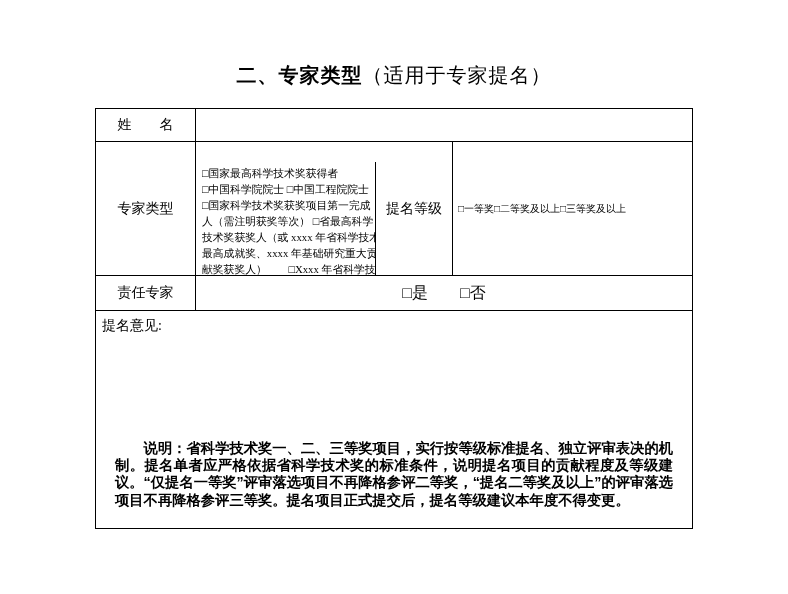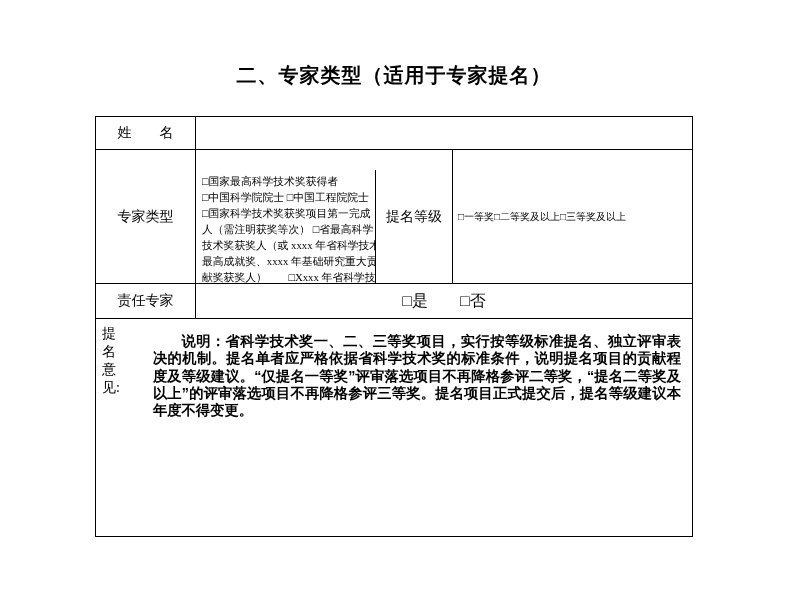--- a/index.html
+++ b/index.html
@@ -25,26 +25,26 @@
     font-size: 20px;
     line-height: 26px;
     letter-spacing: 1px;
     white-space: nowrap;
   }
   .title .t-bold {
     font-weight: bold;
     font-family: "Liberation Serif", "DejaVu Serif", serif;
   }
   .title .t-normal {
-    font-weight: bold;
+    font-weight: normal;
   }
   .form-table {
     position: absolute;
     left: 95px;
-    top: 116px;
+    top: 108px;
     width: 598px;
     height: 421px;
     border: 1px solid #000000;
     box-sizing: border-box;
     display: flex;
     flex-direction: column;
     background: #ffffff;
   }
   .t-row {
     display: flex;
@@ -106,40 +106,40 @@
   .resp-options-cell {
     flex: 1;
     display: flex;
     align-items: center;
     justify-content: center;
     font-size: 16px;
   }
   .opinion-cell {
     flex: 1;
     display: flex;
-    flex-direction: row;
+    flex-direction: column;
     justify-content: space-between;
     padding: 6px 2px 2px 2px;
     gap: 12px;
   }
   .opinion-label {
     font-size: 14px;
     padding-left: 4px;
   }
   .opinion-input-area {
     flex: 1;
   }
   .note-text {
     font-family: "Liberation Sans", "DejaVu Sans", sans-serif;
     font-weight: bold;
     font-size: 14.3px;
     line-height: 17.3px;
     text-align: justify;
     text-indent: 2em;
-    margin: 8px;
+    margin: 16px;
     padding: 0 1px 1px 1px;
   }
 </style>
 </head>
 <body>
 
 <div class="page">
 
   <div class="title">
     <span class="t-bold">二、专家类型</span><span class="t-normal">（适用于专家提名）</span>

